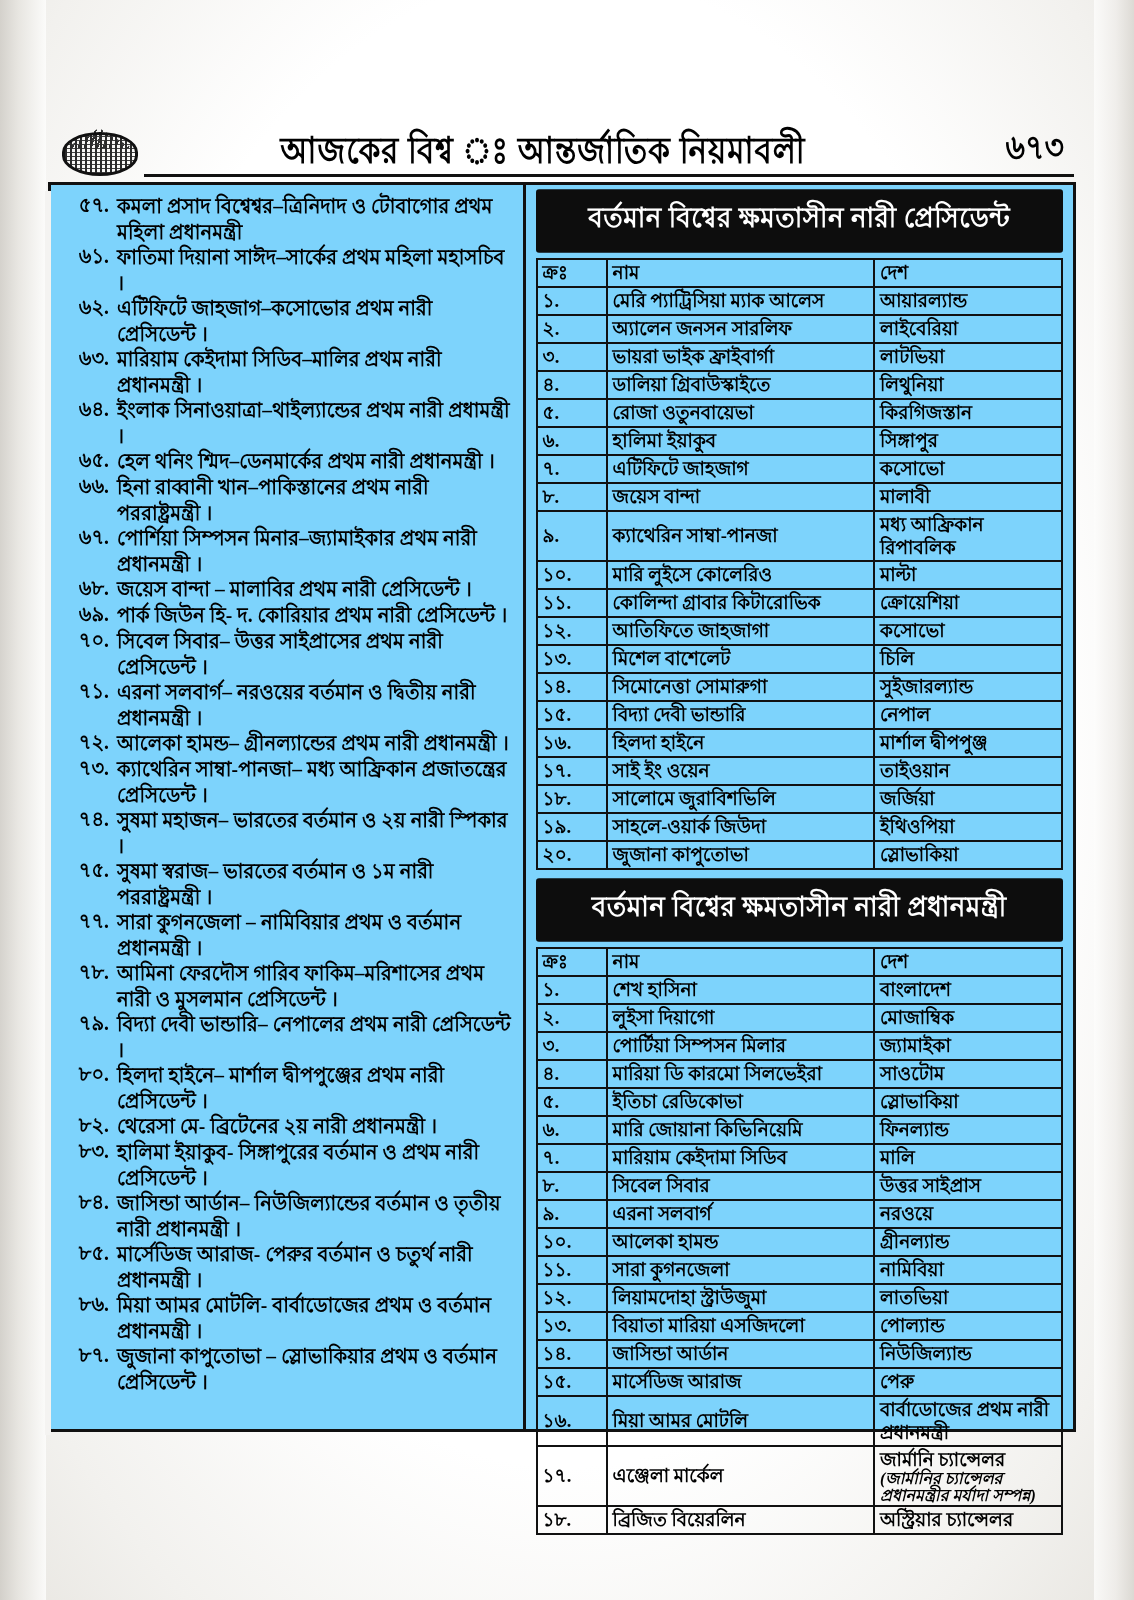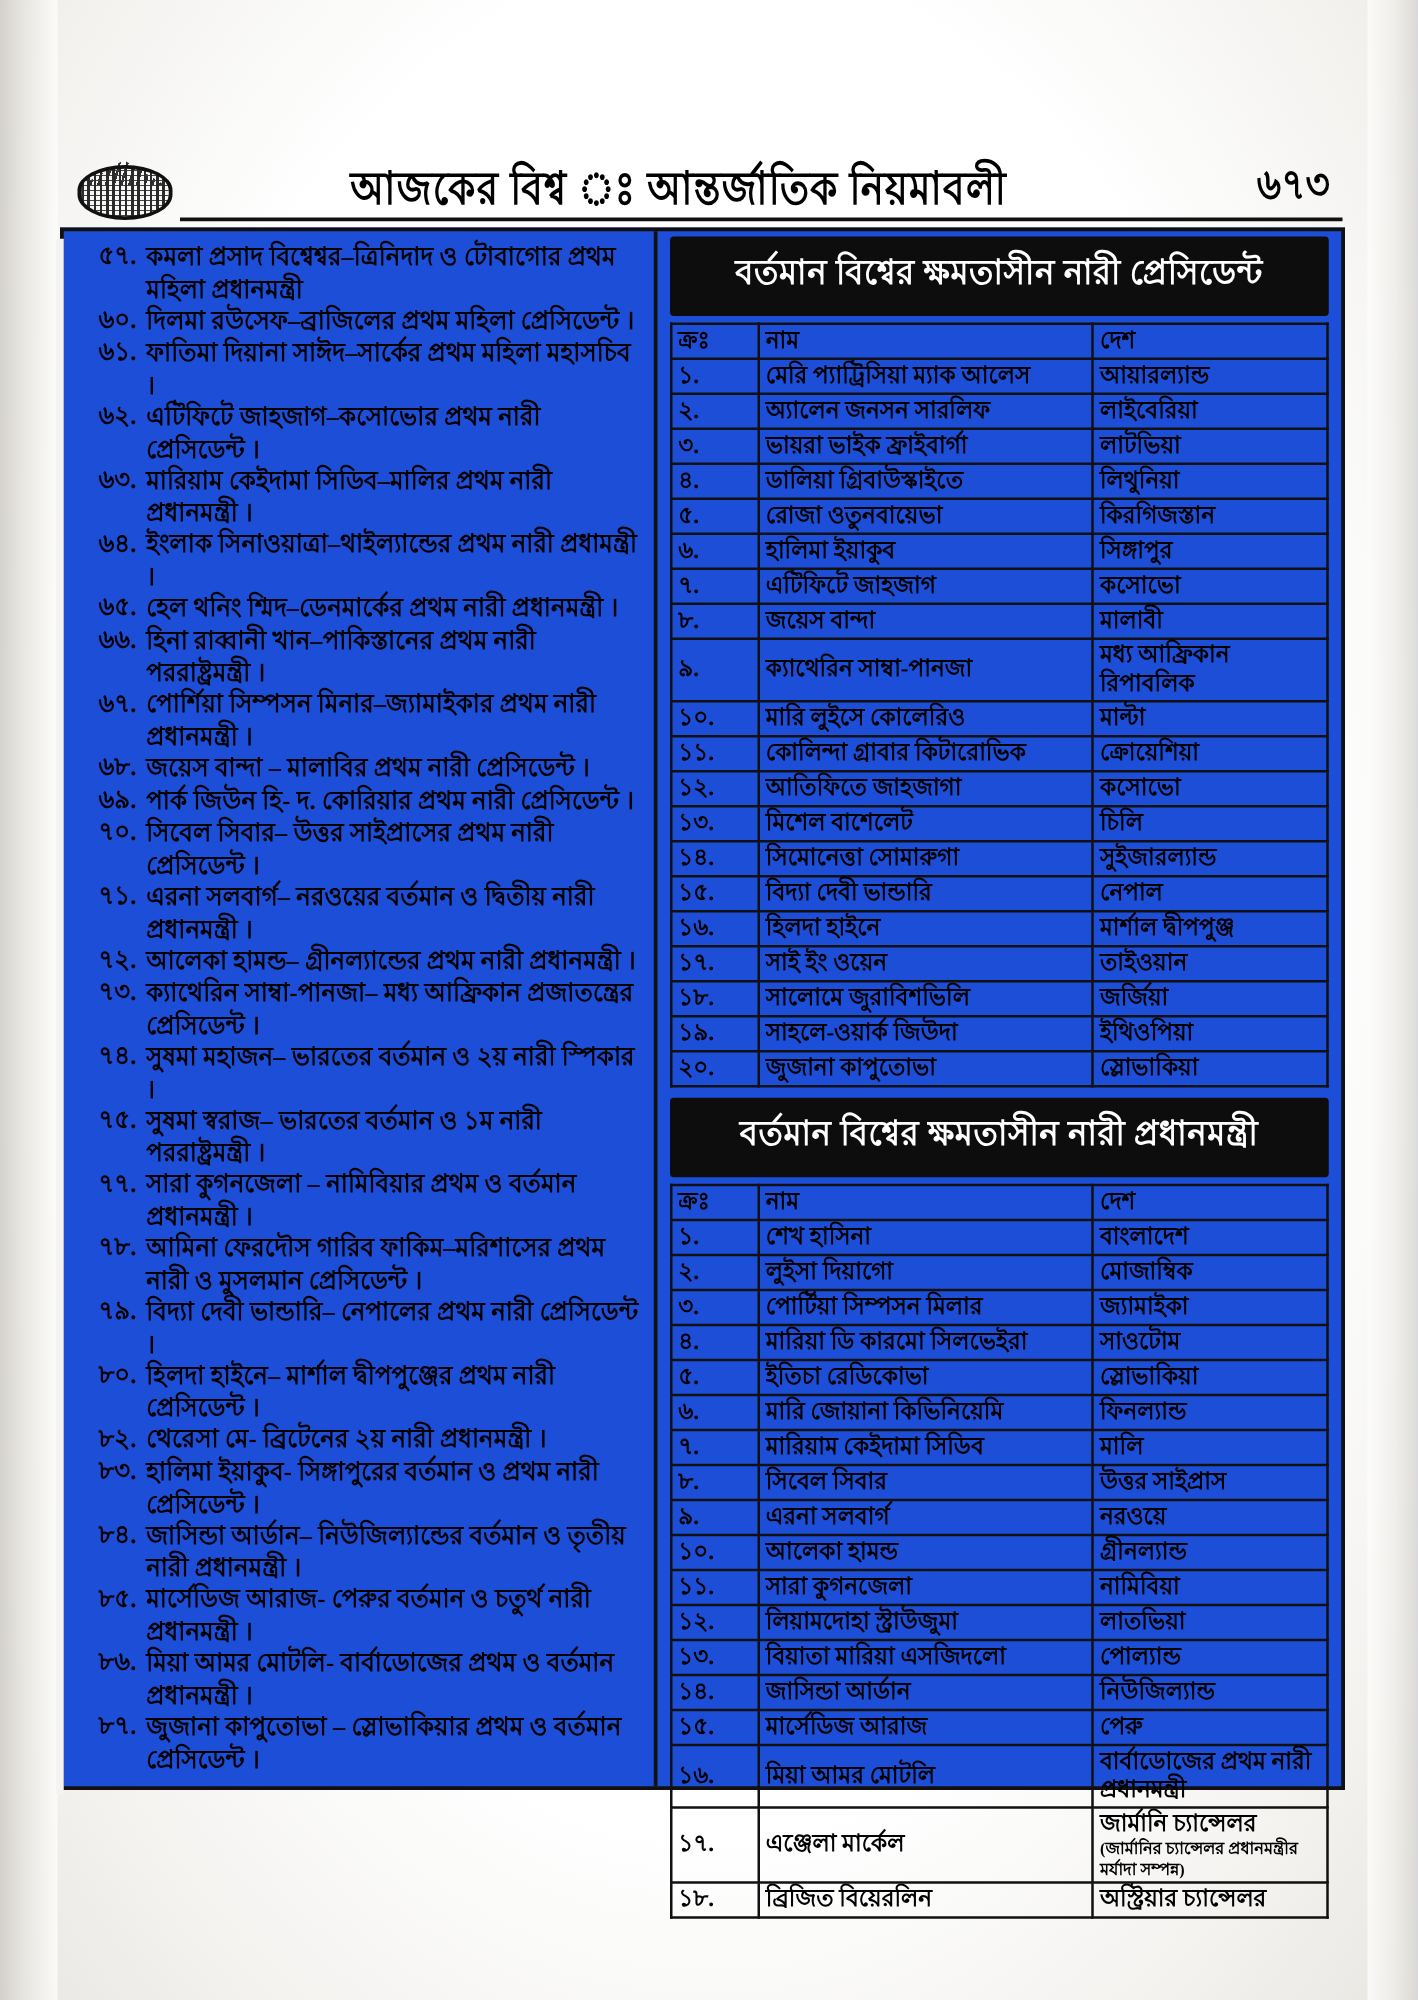--- a/index.html
+++ b/index.html
@@ -110,21 +110,21 @@
   
   .frame {
     position: absolute;
     left: 0;
     top: 62px;
     width: 1028px;
     height: 1250px;
     border: 3px solid #111;
     box-sizing: border-box;
     display: flex;
-    background: #1d4ed8;
+    background: #7dd3fc;
   }
   .frame::after{
     content:"";
     position:absolute;
     left:-6px; top:6px; bottom:-6px; width:6px;
     background:#f4f3f1;
   }
   .col-left {
     width: 476px;
     box-sizing: border-box;
@@ -201,21 +201,21 @@
     padding: 2px 5px;
     line-height: 22px;
     transform: scaleY(1.03);
   }
   table.tbl th { text-align: left; }
   .c-sl { width: 58px; text-align: left; }
   .c-name { width: auto; }
   .c-country { width: 176px; margin-left: 40px; }
   td.sl { text-align: left; padding-left: 8px; }
   td.small { font-size: 15.5px; line-height: 19px; }
-  .note { font-size: 13px; line-height: 16px; display: block; font-weight: bold; }
+  .note { font-size: 16px; line-height: 16px; display: block; font-weight: bold; font-style: italic; }
 </style>
 </head>
 <body>
 
 <div class="scan"></div>
 
 <div class="page">
 
   <div class="head">
     <div class="crest">
@@ -229,24 +229,20 @@
 
   <div class="frame">
 
     <div class="col-left">
       <div class="numlist" id="numlist">
           <div class="li">
             <div class="num">৫৭.</div>
             <div class="txt">কমলা প্রসাদ বিশ্বেশ্বর–ত্রিনিদাদ ও টোবাগোর প্রথম মহিলা প্রধানমন্ত্রী</div>
           </div>
           <div class="li">
-            <div class="num">৬০.</div>
-            <div class="txt">দিলমা রউসেফ–ব্রাজিলের প্রথম মহিলা প্রেসিডেন্ট ।</div>
-          </div>
-          <div class="li">
             <div class="num">৬১.</div>
             <div class="txt">ফাতিমা দিয়ানা সাঈদ–সার্কের প্রথম মহিলা মহাসচিব ।</div>
           </div>
           <div class="li">
             <div class="num">৬২.</div>
             <div class="txt">এটিফিটে জাহজাগ–কসোভোর প্রথম নারী প্রেসিডেন্ট ।</div>
           </div>
           <div class="li">
             <div class="num">৬৩.</div>
             <div class="txt">মারিয়াম কেইদামা সিডিব–মালির প্রথম নারী প্রধানমন্ত্রী ।</div>

